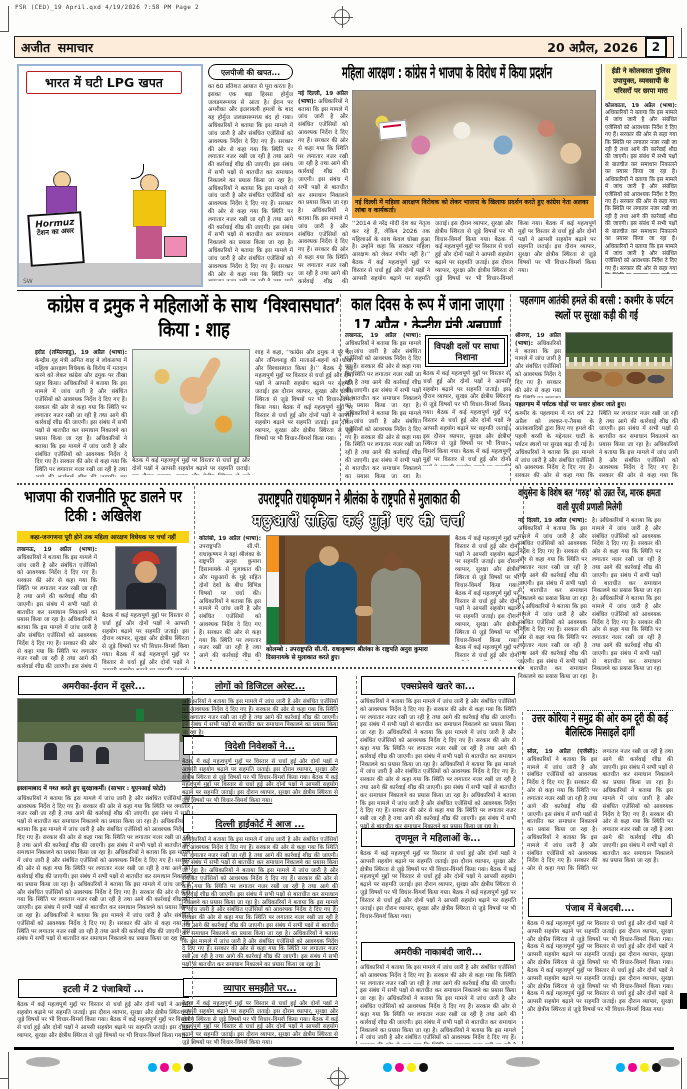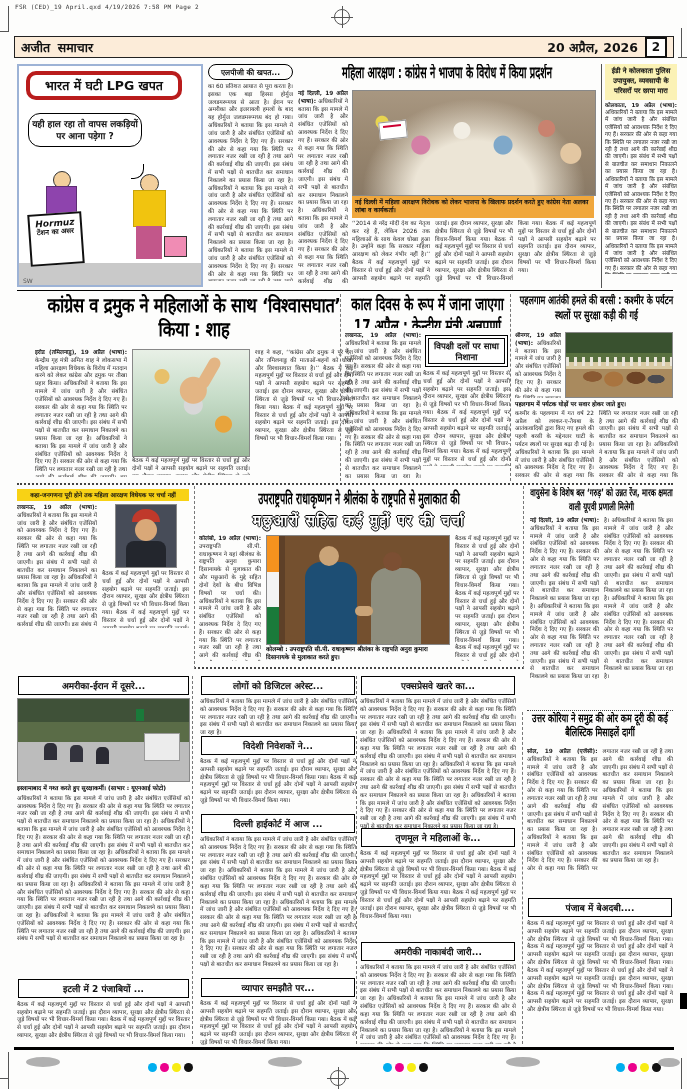--- a/index.html
+++ b/index.html
@@ -77,21 +77,21 @@
         padding:0 6px;box-sizing:border-box;}
   .mast .nm{font-size:12.5px;font-weight:bold;font-family:Liberation Mono, monospace;}
   .mast .dt{font-size:12.5px;font-weight:bold;}
   .pgbox{width:18px;height:17px;border:2px solid #111;background:#fff;font-size:12px;font-weight:bold;
          display:flex;align-items:center;justify-content:center;margin-left:7px;}
   .slug{position:absolute;left:15px;top:3px;font-family:"DejaVu Sans Mono",monospace;
         font-size:6px;color:#333;letter-spacing:0.3px;}
   
   .cartoon{position:absolute;left:17px;top:64px;width:186px;height:223px;border:2px solid #9db3d6;
            background:#fff;box-sizing:border-box;overflow:hidden;}
-  .ct-title{margin:5px 19px 3px 7px;border:4px solid #b91c1c;border-radius:10px;padding:2px 1px;
+  .ct-title{margin:5px 19px 3px 7px;border:1px solid #b91c1c;border-radius:2px;padding:2px 1px;
             font-size:12.5px;font-weight:bold;text-align:center;white-space:nowrap;overflow:hidden;}
   .ct-bubble{position:absolute;left:9px;top:47px;width:106px;border:1.5px solid #000;border-radius:12px;
              padding:4px 3px;font-size:9px;font-weight:bold;text-align:center;line-height:1.35;background:#fff;}
   .ct-floor{position:absolute;left:0;bottom:0;width:100%;height:22px;background:#c9c9c9;}
   .ct-sign{position:absolute;left:10px;bottom:20px;width:54px;height:52px;background:#fff;
            border:2px solid #111;transform:rotate(-4deg);text-align:center;padding-top:3px;box-sizing:border-box;}
   .ct-sign .l1{font-size:9px;font-weight:bold;font-style:italic;}
   .ct-sign .l2{font-size:7px;font-weight:bold;line-height:1.25;}
 </style>
 </head>
@@ -109,21 +109,20 @@
   <div class="mast">
     <span class="nm">अजीत समाचार</span>
     <span style="display:flex;align-items:center;">
       <span class="dt">20 अप्रैल, 2026</span>
       <span class="pgbox">2</span>
     </span>
   </div>
 
   <div class="cartoon">
     <div class="ct-title">भारत में घटी LPG खपत</div>
-    <div class="ct-bubble">यही हाल रहा तो वापस लकड़ियों पर आना पड़ेगा ?</div>
     <div class="abs" style="left:112px;top:98px;width:12px;height:14px;border-right:1.5px solid #000;border-bottom:1.5px solid #000;border-radius:0 0 10px 0;"></div>
     <div class="ct-floor"></div>
 
     <div class="shape" style="left:34px;bottom:96px;width:16px;height:16px;border-radius:50%;background:#f3cf9c;border:1px solid #333;"></div>
     <div class="shape" style="left:27px;bottom:66px;width:29px;height:31px;background:#8e44ad;border:1px solid #5e2d73;"></div>
     <div class="shape" style="left:31px;bottom:22px;width:20px;height:14px;background:#e080a0;"></div>
     <div class="ct-sign">
       <div class="l1">Hormuz</div>
       <div class="l2">टेंशन का असर</div>
     </div>
@@ -223,20 +222,21 @@
     <div class="cap" style="margin:2px 0;">पहलगाम में पर्यटक घोड़ों पर सवार होकर जाते हुए।</div>
     <div class="body cols2" style="height:78px;">
       <span>कश्मीर के पहलगाम में गत वर्ष 22 अप्रैल को लश्कर-ए-तैयबा के आतंकवादियों द्वारा किए गए हमले की पहली बरसी के मद्देनजर घाटी के पर्यटन स्थलों पर सुरक्षा बढ़ा दी गई है। </span>
       <span>अधिकारियों ने बताया कि इस मामले में जांच जारी है और संबंधित एजेंसियों को आवश्यक निर्देश दे दिए गए हैं। सरकार की ओर से कहा गया कि स्थिति पर लगातार नजर रखी जा रही है तथा आगे की कार्रवाई शीघ्र की जाएगी। इस संबंध में सभी पक्षों से बातचीत कर समाधान निकालने का प्रयास किया जा रहा है। अधिकारियों ने बताया कि इस मामले में जांच जारी है और संबंधित एजेंसियों को आवश्यक निर्देश दे दिए गए हैं। सरकार की ओर से कहा गया कि स्थिति पर लगातार नजर रखी जा रही है तथा आगे की कार्रवाई शीघ्र की जाएगी। इस संबंध में सभी पक्षों से बातचीत कर समाधान निकालने का प्रयास किया जा रहा है। </span>
     </div>
   </div>
 
   <div class="dotrule" style="left:17px;top:483px;width:656px;"></div>
 
   <div class="art" style="left:17px;top:487px;width:172px;height:185px;">
+    <div class="hl hl-akhi"><span class="st" style="transform:scaleY(1.25);">भाजपा की राजनीति फूट डालने पर टिकी : अखिलेश</span></div>
     <div class="sub-yellow">कहा-जनगणना पूरी होने तक महिला आरक्षण विधेयक पर चर्चा नहीं</div>
     <div style="display:flex;gap:5px;">
       <div class="body" style="width:80px;height:122px;flex:none;">
         <b class="dl">लखनऊ, 19 अप्रैल (भाषा):</b>
         <span>अधिकारियों ने बताया कि इस मामले में जांच जारी है और संबंधित एजेंसियों को आवश्यक निर्देश दे दिए गए हैं। सरकार की ओर से कहा गया कि स्थिति पर लगातार नजर रखी जा रही है तथा आगे की कार्रवाई शीघ्र की जाएगी। इस संबंध में सभी पक्षों से बातचीत कर समाधान निकालने का प्रयास किया जा रहा है। अधिकारियों ने बताया कि इस मामले में जांच जारी है और संबंधित एजेंसियों को आवश्यक निर्देश दे दिए गए हैं। सरकार की ओर से कहा गया कि स्थिति पर लगातार नजर रखी जा रही है तथा आगे की कार्रवाई शीघ्र की जाएगी। इस संबंध में सभी पक्षों से बातचीत कर समाधान निकालने का प्रयास किया जा रहा है। </span>
       </div>
       <div style="flex:1;">
         <div class="photo ph-akhi" style="width:60px;height:62px;margin:0 auto;">
           <div class="shape" style="left:16px;top:4px;width:28px;height:13px;background:#c0392b;border-radius:14px 14px 0 0;"></div>
           <div class="shape" style="left:19px;top:14px;width:22px;height:22px;background:#d9a878;border-radius:50%;"></div>
@@ -264,21 +264,21 @@
           <div class="shape" style="left:52px;top:10px;width:20px;height:20px;background:#caa478;border-radius:50%;"></div>
           <div class="shape" style="left:116px;top:16px;width:19px;height:19px;background:#7c4f33;border-radius:50%;"></div>
           <div class="shape" style="left:88px;top:70px;width:18px;height:10px;background:#caa478;border-radius:5px;"></div>
         </div>
         <div class="cap" style="height:16px;overflow:hidden;">कोलम्बो : उपराष्ट्रपति सी.पी. राधाकृष्णन श्रीलंका के राष्ट्रपति अनुरा कुमारा दिसानायके से मुलाकात करते हुए।</div>
       </div>
       <div class="body" style="flex:1;height:126px;"><span>बैठक में कई महत्वपूर्ण मुद्दों पर विस्तार से चर्चा हुई और दोनों पक्षों ने आपसी सहयोग बढ़ाने पर सहमति जताई। इस दौरान व्यापार, सुरक्षा और क्षेत्रीय स्थिरता से जुड़े विषयों पर भी विचार-विमर्श किया गया। बैठक में कई महत्वपूर्ण मुद्दों पर विस्तार से चर्चा हुई और दोनों पक्षों ने आपसी सहयोग बढ़ाने पर सहमति जताई। इस दौरान व्यापार, सुरक्षा और क्षेत्रीय स्थिरता से जुड़े विषयों पर भी विचार-विमर्श किया गया। बैठक में कई महत्वपूर्ण मुद्दों पर विस्तार से चर्चा हुई और दोनों पक्षों ने आपसी सहयोग बढ़ाने पर सहमति जताई। इस दौरान व्यापार, सुरक्षा और क्षेत्रीय स्थिरता से जुड़े विषयों पर भी विचार-विमर्श किया गया। </span></div>
     </div>
   </div>
 
-  <div class="art" style="left:530px;top:487px;width:143px;height:223px;">
+  <div class="art" style="left:518px;top:487px;width:143px;height:223px;">
     <div class="hl hl-garud"><span class="st" style="transform:scaleY(1.5);">वायुसेना के विशेष बल ‘गरुड़’ को उन्नत रेंज, मारक क्षमता वाली यूएवी प्रणाली मिलेगी</span></div>
     <div class="body cols2" style="height:190px;margin-top:4px;">
       <b class="dl">नई दिल्ली, 19 अप्रैल (भाषा):</b>
       <span>अधिकारियों ने बताया कि इस मामले में जांच जारी है और संबंधित एजेंसियों को आवश्यक निर्देश दे दिए गए हैं। सरकार की ओर से कहा गया कि स्थिति पर लगातार नजर रखी जा रही है तथा आगे की कार्रवाई शीघ्र की जाएगी। इस संबंध में सभी पक्षों से बातचीत कर समाधान निकालने का प्रयास किया जा रहा है। अधिकारियों ने बताया कि इस मामले में जांच जारी है और संबंधित एजेंसियों को आवश्यक निर्देश दे दिए गए हैं। सरकार की ओर से कहा गया कि स्थिति पर लगातार नजर रखी जा रही है तथा आगे की कार्रवाई शीघ्र की जाएगी। इस संबंध में सभी पक्षों से बातचीत कर समाधान निकालने का प्रयास किया जा रहा है। अधिकारियों ने बताया कि इस मामले में जांच जारी है और संबंधित एजेंसियों को आवश्यक निर्देश दे दिए गए हैं। सरकार की ओर से कहा गया कि स्थिति पर लगातार नजर रखी जा रही है तथा आगे की कार्रवाई शीघ्र की जाएगी। इस संबंध में सभी पक्षों से बातचीत कर समाधान निकालने का प्रयास किया जा रहा है। अधिकारियों ने बताया कि इस मामले में जांच जारी है और संबंधित एजेंसियों को आवश्यक निर्देश दे दिए गए हैं। सरकार की ओर से कहा गया कि स्थिति पर लगातार नजर रखी जा रही है तथा आगे की कार्रवाई शीघ्र की जाएगी। इस संबंध में सभी पक्षों से बातचीत कर समाधान निकालने का प्रयास किया जा रहा है। </span>
     </div>
   </div>
 
   <div class="art" style="left:17px;top:676px;width:173px;height:368px;">
     <div class="headbox">अमरीका-ईरान में दूसरे...</div>
     <div class="photo ph-bikes" style="width:171px;height:82px;">
@@ -287,21 +287,21 @@
       <div class="shape" style="left:52px;top:46px;width:13px;height:17px;background:#33333d;border-radius:5px 5px 0 0;"></div>
       <div class="shape" style="left:78px;top:48px;width:13px;height:17px;background:#2a2a33;border-radius:5px 5px 0 0;"></div>
       <div class="shape" style="left:118px;top:10px;width:8px;height:12px;background:#1a7a3a;"></div>
     </div>
     <div class="cap" style="margin:2px 0 3px 0;">इस्लामाबाद में गश्त करते हुए सुरक्षाकर्मी। (साभार : यूएनआई फोटो)</div>
     <div class="body" style="height:180px;"><span>अधिकारियों ने बताया कि इस मामले में जांच जारी है और संबंधित एजेंसियों को आवश्यक निर्देश दे दिए गए हैं। सरकार की ओर से कहा गया कि स्थिति पर लगातार नजर रखी जा रही है तथा आगे की कार्रवाई शीघ्र की जाएगी। इस संबंध में सभी पक्षों से बातचीत कर समाधान निकालने का प्रयास किया जा रहा है। अधिकारियों ने बताया कि इस मामले में जांच जारी है और संबंधित एजेंसियों को आवश्यक निर्देश दे दिए गए हैं। सरकार की ओर से कहा गया कि स्थिति पर लगातार नजर रखी जा रही है तथा आगे की कार्रवाई शीघ्र की जाएगी। इस संबंध में सभी पक्षों से बातचीत कर समाधान निकालने का प्रयास किया जा रहा है। अधिकारियों ने बताया कि इस मामले में जांच जारी है और संबंधित एजेंसियों को आवश्यक निर्देश दे दिए गए हैं। सरकार की ओर से कहा गया कि स्थिति पर लगातार नजर रखी जा रही है तथा आगे की कार्रवाई शीघ्र की जाएगी। इस संबंध में सभी पक्षों से बातचीत कर समाधान निकालने का प्रयास किया जा रहा है। अधिकारियों ने बताया कि इस मामले में जांच जारी है और संबंधित एजेंसियों को आवश्यक निर्देश दे दिए गए हैं। सरकार की ओर से कहा गया कि स्थिति पर लगातार नजर रखी जा रही है तथा आगे की कार्रवाई शीघ्र की जाएगी। इस संबंध में सभी पक्षों से बातचीत कर समाधान निकालने का प्रयास किया जा रहा है। अधिकारियों ने बताया कि इस मामले में जांच जारी है और संबंधित एजेंसियों को आवश्यक निर्देश दे दिए गए हैं। सरकार की ओर से कहा गया कि स्थिति पर लगातार नजर रखी जा रही है तथा आगे की कार्रवाई शीघ्र की जाएगी। इस संबंध में सभी पक्षों से बातचीत कर समाधान निकालने का प्रयास किया जा रहा है। </span></div>
     <div class="headbox" style="margin-top:4px;">इटली में 2 पंजाबियों ...</div>
     <div class="body" style="height:46px;"><span>बैठक में कई महत्वपूर्ण मुद्दों पर विस्तार से चर्चा हुई और दोनों पक्षों ने आपसी सहयोग बढ़ाने पर सहमति जताई। इस दौरान व्यापार, सुरक्षा और क्षेत्रीय स्थिरता से जुड़े विषयों पर भी विचार-विमर्श किया गया। बैठक में कई महत्वपूर्ण मुद्दों पर विस्तार से चर्चा हुई और दोनों पक्षों ने आपसी सहयोग बढ़ाने पर सहमति जताई। इस दौरान व्यापार, सुरक्षा और क्षेत्रीय स्थिरता से जुड़े विषयों पर भी विचार-विमर्श किया गया। </span></div>
   </div>
 
-  <div class="art" style="left:200px;top:676px;width:156px;height:369px;">
+  <div class="art" style="left:182px;top:676px;width:156px;height:369px;text-decoration:underline;">
     <div class="headbox">लोगों को डिजिटल अरेस्ट...</div>
     <div class="body" style="height:38px;"><span>अधिकारियों ने बताया कि इस मामले में जांच जारी है और संबंधित एजेंसियों को आवश्यक निर्देश दे दिए गए हैं। सरकार की ओर से कहा गया कि स्थिति पर लगातार नजर रखी जा रही है तथा आगे की कार्रवाई शीघ्र की जाएगी। इस संबंध में सभी पक्षों से बातचीत कर समाधान निकालने का प्रयास किया जा रहा है। </span></div>
     <div class="headbox">विदेशी निवेशकों ने...</div>
     <div class="body" style="height:56px;"><span>बैठक में कई महत्वपूर्ण मुद्दों पर विस्तार से चर्चा हुई और दोनों पक्षों ने आपसी सहयोग बढ़ाने पर सहमति जताई। इस दौरान व्यापार, सुरक्षा और क्षेत्रीय स्थिरता से जुड़े विषयों पर भी विचार-विमर्श किया गया। बैठक में कई महत्वपूर्ण मुद्दों पर विस्तार से चर्चा हुई और दोनों पक्षों ने आपसी सहयोग बढ़ाने पर सहमति जताई। इस दौरान व्यापार, सुरक्षा और क्षेत्रीय स्थिरता से जुड़े विषयों पर भी विचार-विमर्श किया गया। </span></div>
     <div class="headbox">दिल्ली हाईकोर्ट में आज ...</div>
     <div class="body" style="height:142px;"><span>अधिकारियों ने बताया कि इस मामले में जांच जारी है और संबंधित एजेंसियों को आवश्यक निर्देश दे दिए गए हैं। सरकार की ओर से कहा गया कि स्थिति पर लगातार नजर रखी जा रही है तथा आगे की कार्रवाई शीघ्र की जाएगी। इस संबंध में सभी पक्षों से बातचीत कर समाधान निकालने का प्रयास किया जा रहा है। अधिकारियों ने बताया कि इस मामले में जांच जारी है और संबंधित एजेंसियों को आवश्यक निर्देश दे दिए गए हैं। सरकार की ओर से कहा गया कि स्थिति पर लगातार नजर रखी जा रही है तथा आगे की कार्रवाई शीघ्र की जाएगी। इस संबंध में सभी पक्षों से बातचीत कर समाधान निकालने का प्रयास किया जा रहा है। अधिकारियों ने बताया कि इस मामले में जांच जारी है और संबंधित एजेंसियों को आवश्यक निर्देश दे दिए गए हैं। सरकार की ओर से कहा गया कि स्थिति पर लगातार नजर रखी जा रही है तथा आगे की कार्रवाई शीघ्र की जाएगी। इस संबंध में सभी पक्षों से बातचीत कर समाधान निकालने का प्रयास किया जा रहा है। अधिकारियों ने बताया कि इस मामले में जांच जारी है और संबंधित एजेंसियों को आवश्यक निर्देश दे दिए गए हैं। सरकार की ओर से कहा गया कि स्थिति पर लगातार नजर रखी जा रही है तथा आगे की कार्रवाई शीघ्र की जाएगी। इस संबंध में सभी पक्षों से बातचीत कर समाधान निकालने का प्रयास किया जा रहा है। </span></div>
     <div class="headbox">व्यापार समझौते पर...</div>
     <div class="body" style="height:52px;"><span>बैठक में कई महत्वपूर्ण मुद्दों पर विस्तार से चर्चा हुई और दोनों पक्षों ने आपसी सहयोग बढ़ाने पर सहमति जताई। इस दौरान व्यापार, सुरक्षा और क्षेत्रीय स्थिरता से जुड़े विषयों पर भी विचार-विमर्श किया गया। बैठक में कई महत्वपूर्ण मुद्दों पर विस्तार से चर्चा हुई और दोनों पक्षों ने आपसी सहयोग बढ़ाने पर सहमति जताई। इस दौरान व्यापार, सुरक्षा और क्षेत्रीय स्थिरता से जुड़े विषयों पर भी विचार-विमर्श किया गया। </span></div>
   </div>
 

